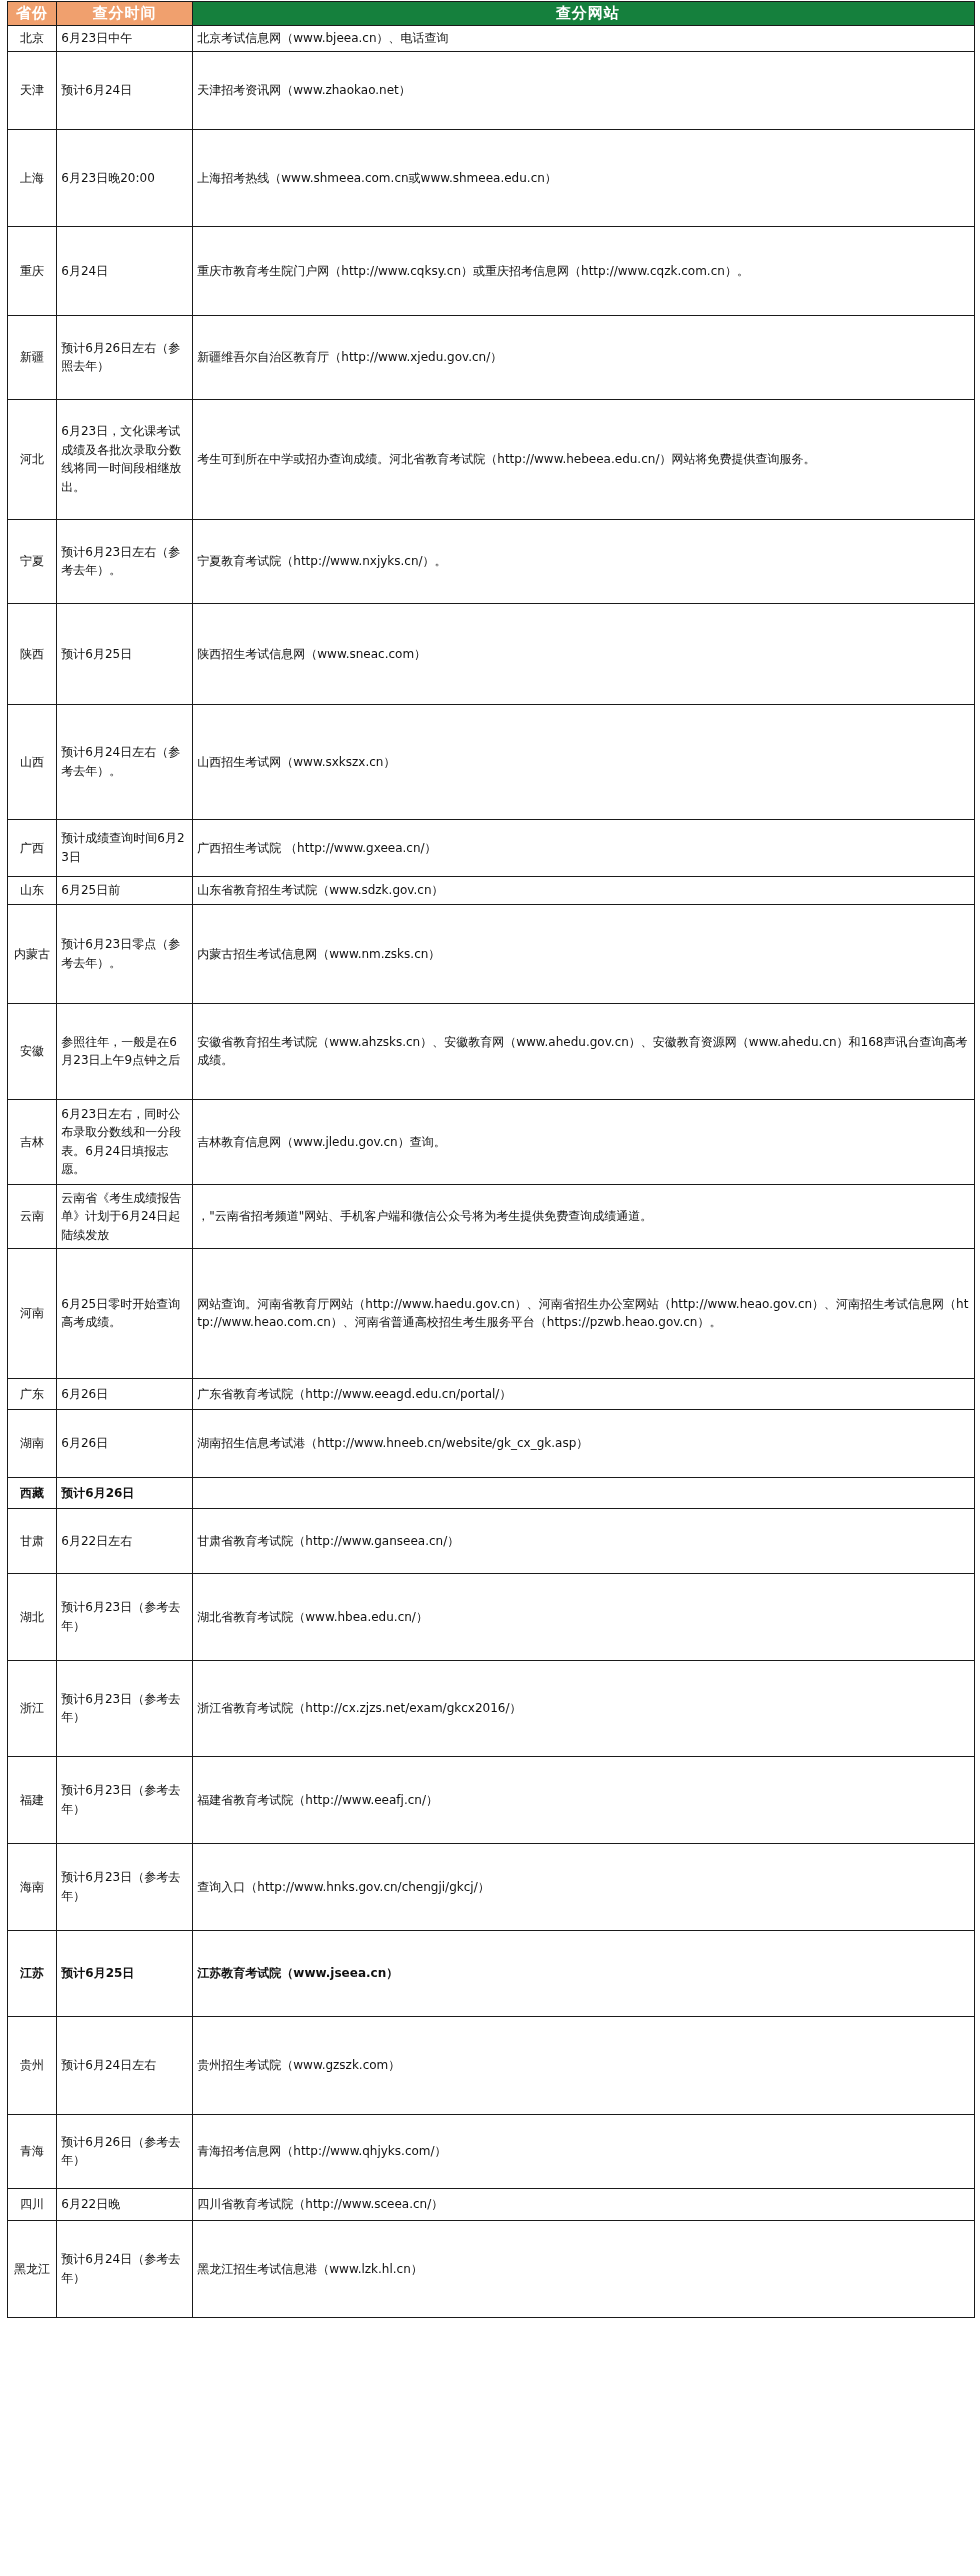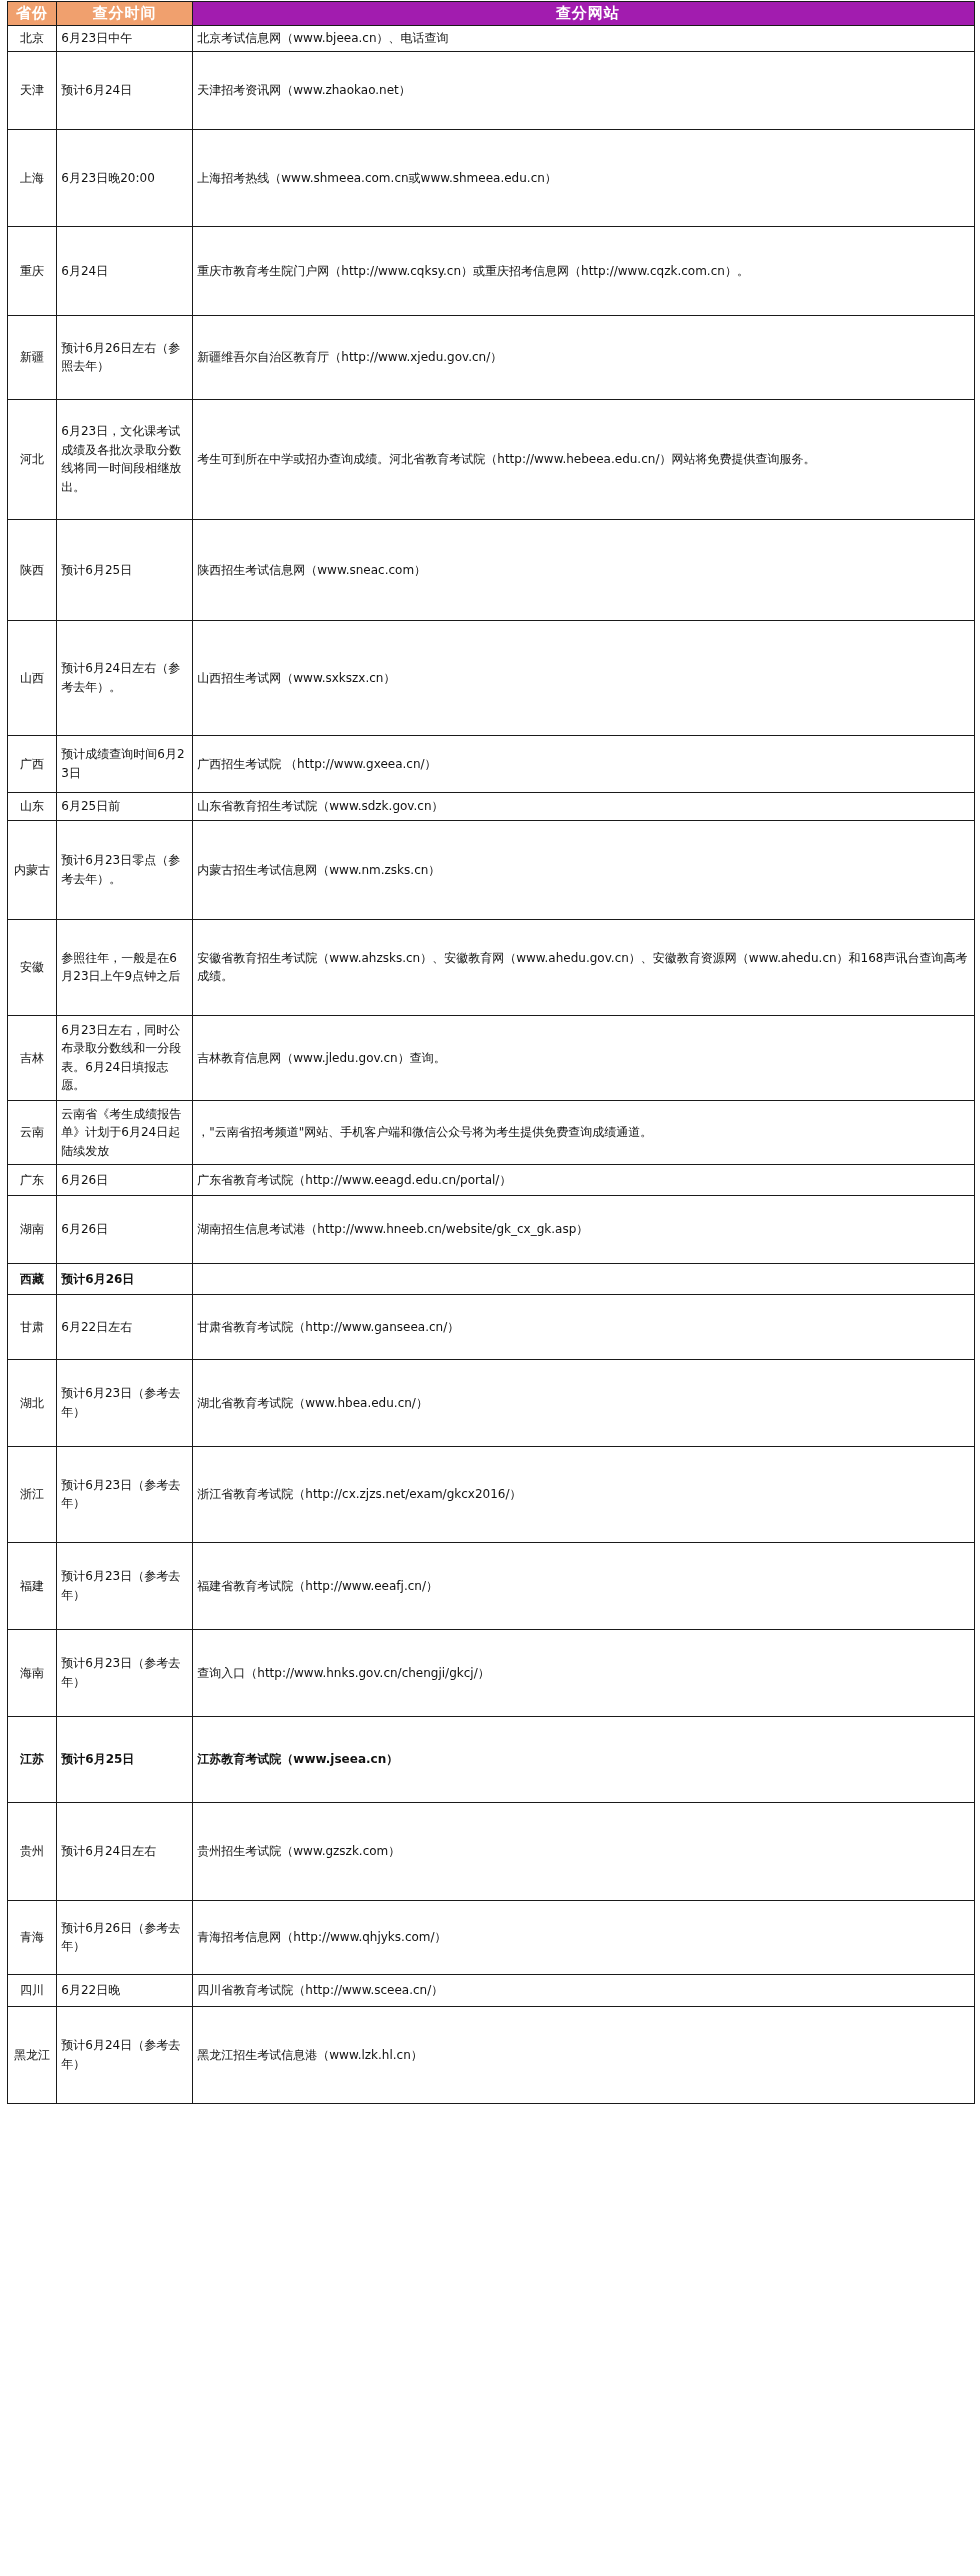--- a/index.html
+++ b/index.html
@@ -60,21 +60,21 @@
   <table class="score-table">
     <colgroup>
       <col class="c-province">
       <col class="c-time">
       <col class="c-site">
     </colgroup>
     <thead>
       <tr>
         <th style="background: rgb(240, 160, 110); color: rgb(255, 255, 255); text-align: center;">省份</th>
         <th style="background: rgb(240, 160, 110); color: rgb(255, 255, 255);">查分时间</th>
-        <th style="background: #a21caf; color: rgb(255, 255, 255); padding-left: 12px;">查分网站</th>
+        <th style="background: #15803d; color: rgb(255, 255, 255); padding-left: 12px;">查分网站</th>
       </tr>
     </thead>
     <tbody>
         <tr style="height: 26px;">
           <td class="province-cell">北京</td>
           <td class="time-cell">6月23日中午</td>
           <td class="site-cell">北京考试信息网（www.bjeea.cn）、电话查询</td>
         </tr>
         <tr style="height: 78px;">
           <td class="province-cell">天津</td>
@@ -94,20 +94,25 @@
         <tr style="height: 84px;">
           <td class="province-cell">新疆</td>
           <td class="time-cell">预计6月26日左右（参照去年）</td>
           <td class="site-cell">新疆维吾尔自治区教育厅（http://www.xjedu.gov.cn/）</td>
         </tr>
         <tr style="height: 120px;">
           <td class="province-cell">河北</td>
           <td class="time-cell">6月23日，文化课考试成绩及各批次录取分数线将同一时间段相继放出。</td>
           <td class="site-cell">考生可到所在中学或招办查询成绩。河北省教育考试院（http://www.hebeea.edu.cn/）网站将免费提供查询服务。</td>
         </tr>
+        <tr style="height: 84px;">
+          <td class="province-cell">宁夏</td>
+          <td class="time-cell">预计6月23日左右（参考去年）。</td>
+          <td class="site-cell">宁夏教育考试院（http://www.nxjyks.cn/）。</td>
+        </tr>
         <tr style="height: 101px;">
           <td class="province-cell">陕西</td>
           <td class="time-cell">预计6月25日</td>
           <td class="site-cell">陕西招生考试信息网（www.sneac.com）</td>
         </tr>
         <tr style="height: 115px;">
           <td class="province-cell">山西</td>
           <td class="time-cell">预计6月24日左右（参考去年）。</td>
           <td class="site-cell">山西招生考试网（www.sxkszx.cn）</td>
         </tr>
@@ -133,20 +138,25 @@
         </tr>
         <tr style="height: 85px;">
           <td class="province-cell">吉林</td>
           <td class="time-cell">6月23日左右，同时公布录取分数线和一分段表。6月24日填报志愿。</td>
           <td class="site-cell">吉林教育信息网（www.jledu.gov.cn）查询。</td>
         </tr>
         <tr style="height: 64px;">
           <td class="province-cell">云南</td>
           <td class="time-cell">云南省《考生成绩报告单》计划于6月24日起陆续发放</td>
           <td class="site-cell">，"云南省招考频道"网站、手机客户端和微信公众号将为考生提供免费查询成绩通道。</td>
+        </tr>
+        <tr style="height: 130px;">
+          <td class="province-cell">河南</td>
+          <td class="time-cell">6月25日零时开始查询高考成绩。</td>
+          <td class="site-cell">网站查询。河南省教育厅网站（http://www.haedu.gov.cn）、河南省招生办公室网站（http://www.heao.gov.cn）、河南招生考试信息网（http://www.heao.com.cn）、河南省普通高校招生考生服务平台（https://pzwb.heao.gov.cn）。</td>
         </tr>
         <tr style="height: 31px;">
           <td class="province-cell">广东</td>
           <td class="time-cell">6月26日</td>
           <td class="site-cell">广东省教育考试院（http://www.eeagd.edu.cn/portal/）</td>
         </tr>
         <tr style="height: 68px;">
           <td class="province-cell">湖南</td>
           <td class="time-cell">6月26日</td>
           <td class="site-cell">湖南招生信息考试港（http://www.hneeb.cn/website/gk_cx_gk.asp）</td>

